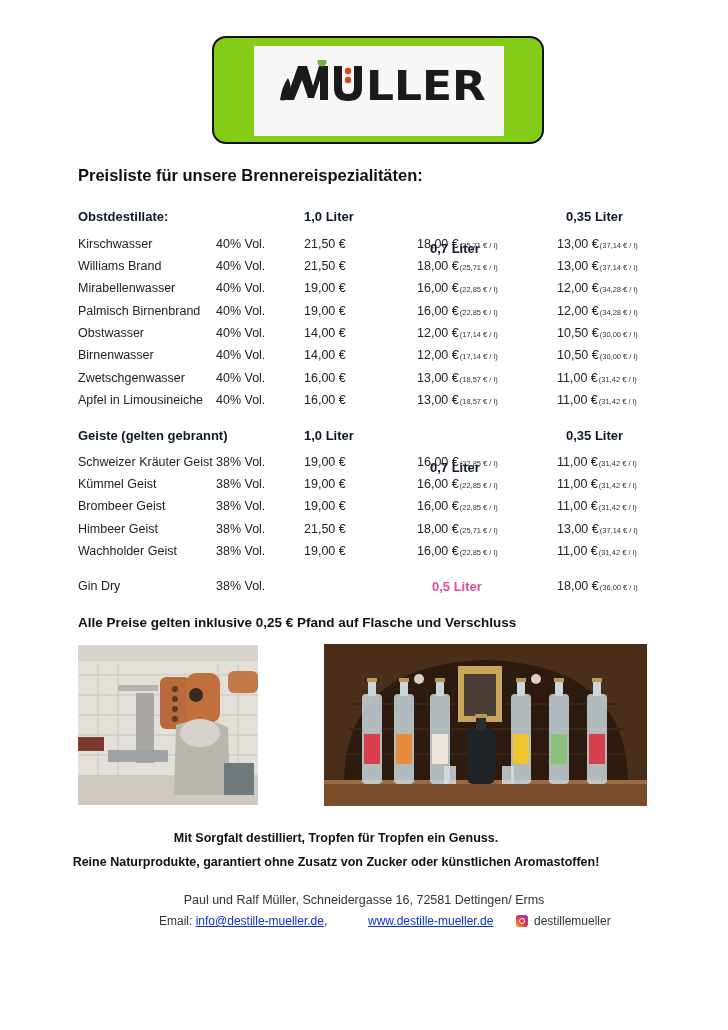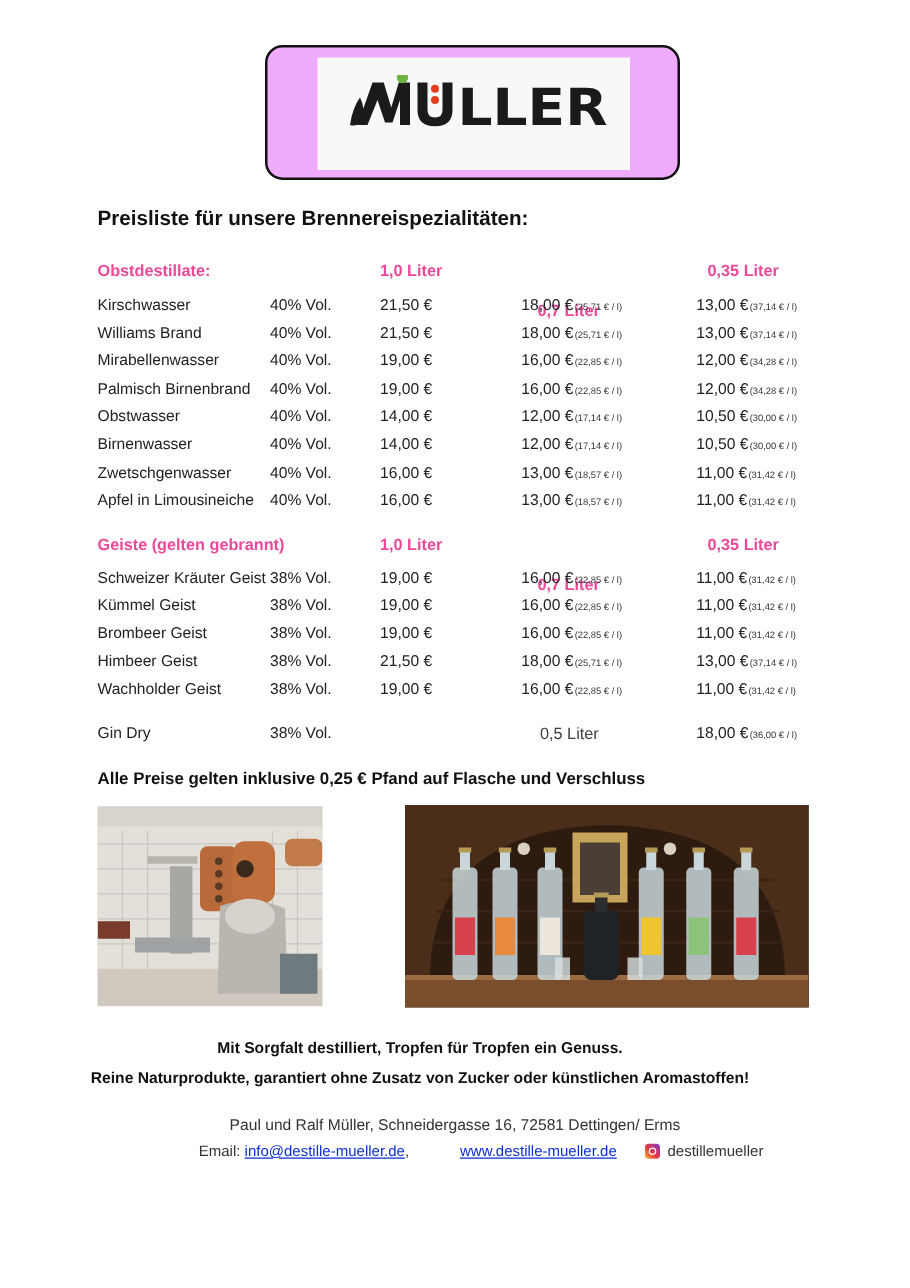--- a/index.html
+++ b/index.html
@@ -1,41 +1,41 @@
 <!DOCTYPE html>
 <html><head>
   <meta charset="utf-8">
   <style>
     * { box-sizing: border-box; margin: 0; padding: 0; }
     html, body { width: 728px; height: 1030px; background: #ffffff; }
     body { position: relative; font-family: "Liberation Sans", sans-serif; color: #1a1a1a; overflow: hidden; }
 
     .logo-box {
       position: absolute; left: 212px; top: 36px; width: 332px; height: 108px;
-      border: 2.5px solid #111; border-radius: 14px; background: #f0abfc;
+      border: 2.5px solid #111; border-radius: 14px; background: #84cc16;
     }
     .logo-inner {
       position: absolute; left: 40px; top: 8px; width: 250px; height: 90px;
       background: #f8f8f8;
     }
     .logo-word {
       position: absolute; left: 64px; top: 22px; width: 210px; height: 42px;
     }
     .logo-sub {
       position: absolute; left: 0; width: 100%; top: 74px; text-align: center;
       font-family: "DejaVu Sans", sans-serif; font-size: 14.5px; letter-spacing: 1.2px; color: #333;
     }
 
     .title {
       position: absolute; left: 78px; top: 166px; font-size: 16.5px; font-weight: bold; color: #111;
     }
 
     .row { position: absolute; left: 0; width: 728px; height: 20px; font-size: 12.5px; color: #222; }
     .row .c { position: absolute; top: 0; white-space: nowrap; }
-    .row.head { font-weight: bold; font-size: 13px; color: #ec4899; }
+    .row.head { font-weight: bold; font-size: 13px; color: #0f172a; }
     .c-name { left: 78px; }
     .c-vol { left: 216px; }
     .c-l10 { left: 304px; }
     .c-l07 { left: 417px; }
     .c-l035 { left: 557px; }
     .head .c-l10 { left: 304px; }
     .head .c-l07 { left: 430px; margin-top: 32px; }
     .head .c-l035 { left: 566px; }
     .pl { font-size: 7.5px; margin-left: 1px; color: #333; }
 
@@ -189,21 +189,21 @@
   <span class="c c-name">Wachholder Geist</span>
   <span class="c c-vol">38% Vol.</span>
   <span class="c c-l10">19,00 €</span>
   <span class="c c-l07"><span>16,00 €</span><span class="pl">(22,85 € / l)</span></span>
   <span class="c c-l035"><span>11,00 €</span><span class="pl">(31,42 € / l)</span></span>
 </div>
 
 <div class="row" style="top:579px">
   <span class="c c-name">Gin Dry</span>
   <span class="c c-vol">38% Vol.</span>
-  <span class="c" style="left:432px;font-weight:normal;font-size:13px;color:#404040">0,5 Liter</span>
+  <span class="c" style="left:432px;font-weight:bold;font-size:13px;color:#ec4899">0,5 Liter</span>
   <span class="c c-l035"><span>18,00 €</span><span class="pl">(36,00 € / l)</span></span>
 </div>
 
 <div class="notice">Alle Preise gelten inklusive 0,25 € Pfand auf Flasche und Verschluss</div>
 
 <div class="photo photo-still">
   <svg width="180" height="160" viewBox="0 0 180 160">
     <rect width="180" height="160" fill="#e3e0da"></rect>
     <g stroke="#c9c6c0" stroke-width="1">
       <line x1="0" y1="30" x2="180" y2="30"></line>

